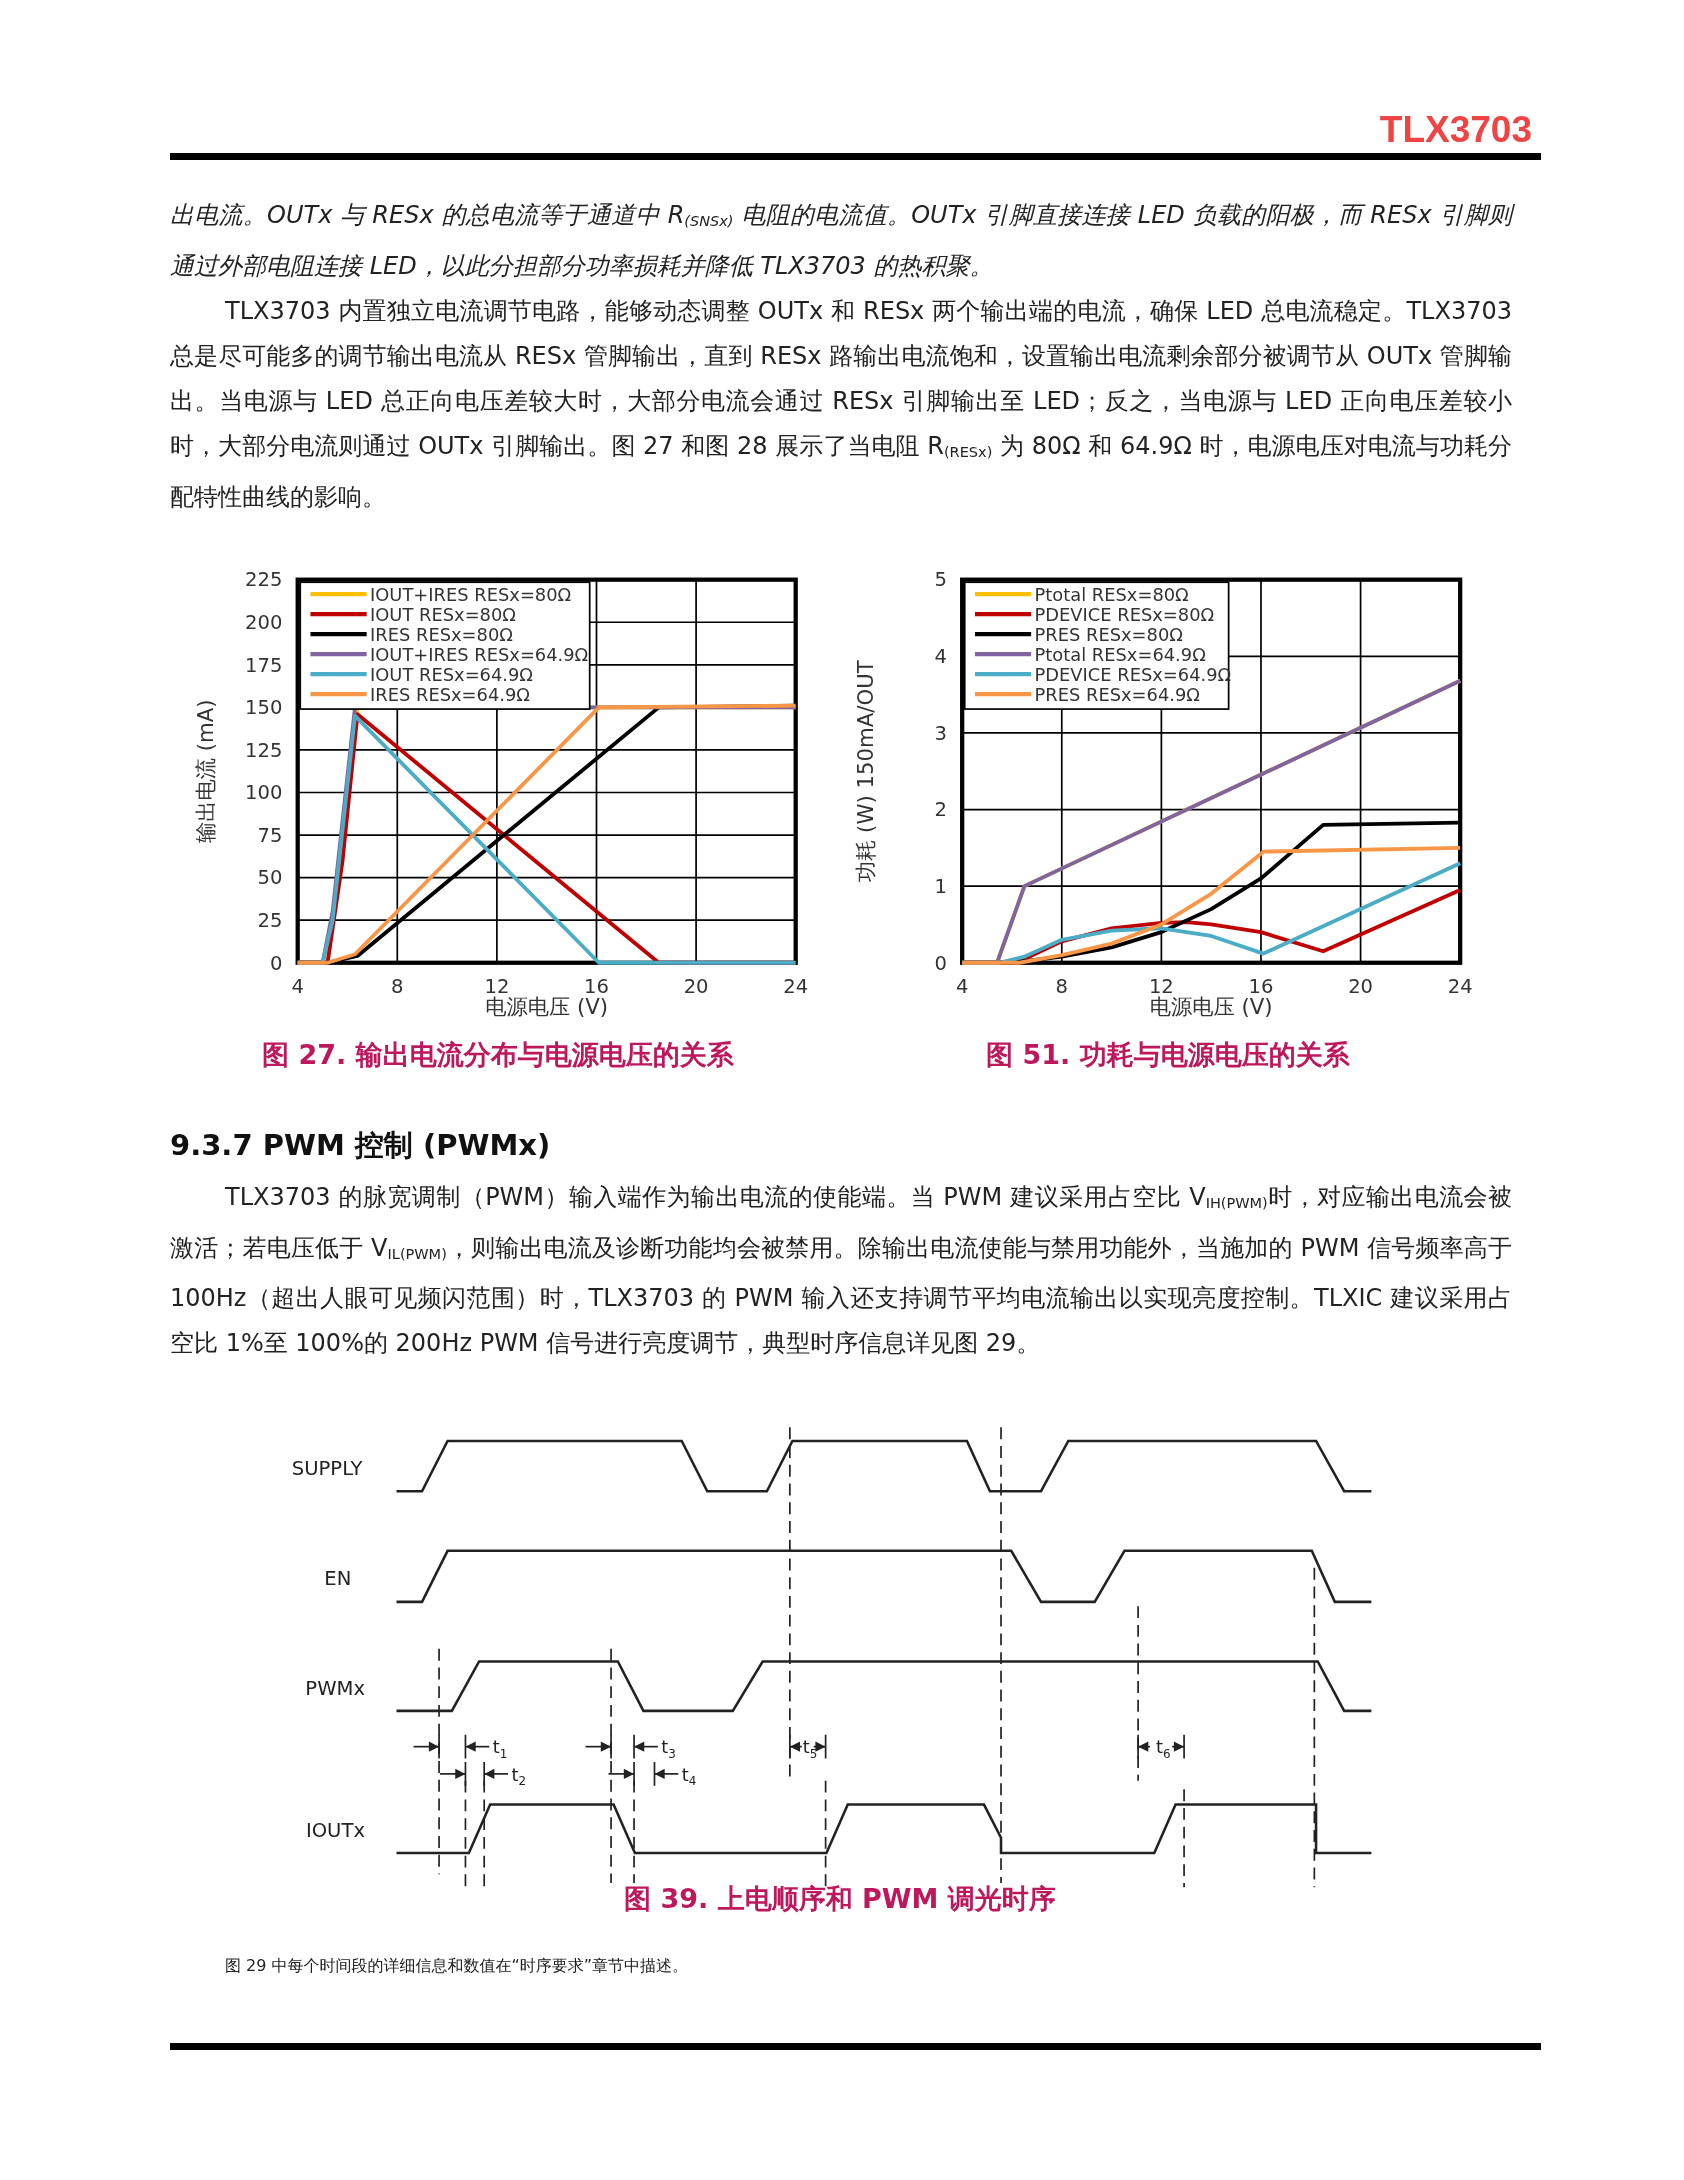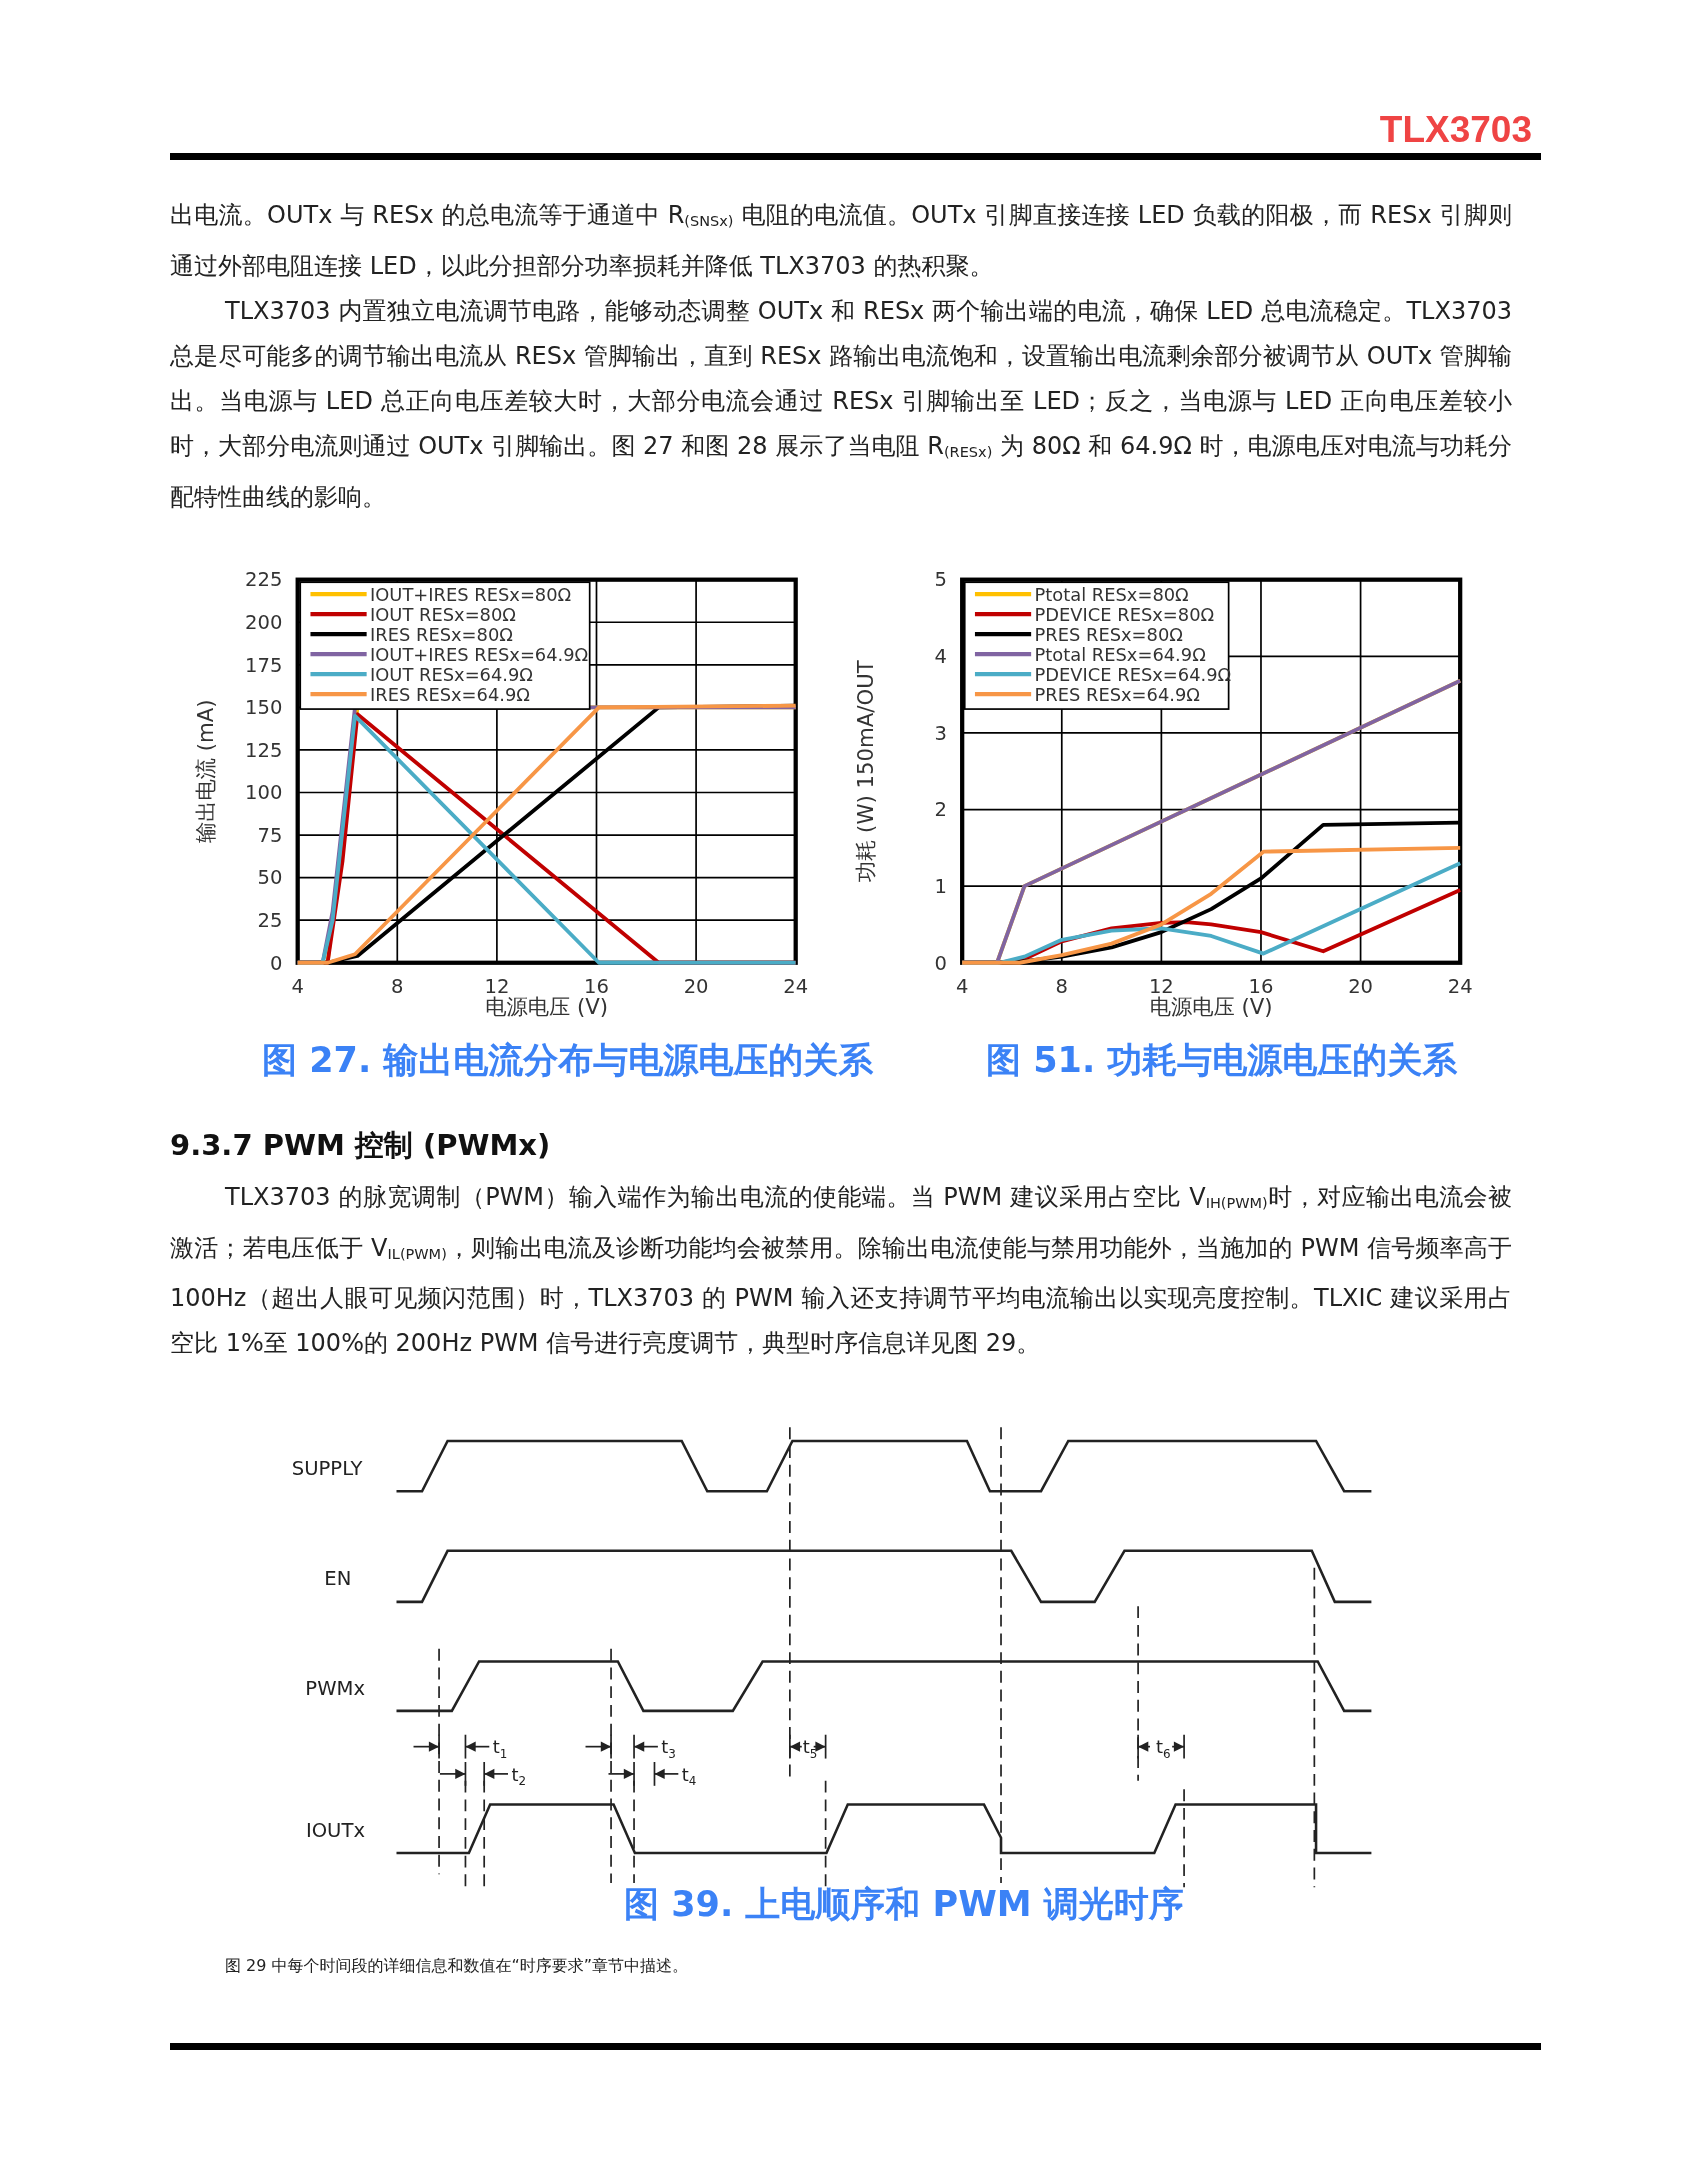--- a/index.html
+++ b/index.html
@@ -5,33 +5,33 @@
   html, body { margin: 0; padding: 0; background: #ffffff; }
   body { width: 1685px; height: 2181px; position: relative; overflow: hidden;
          font-family: "DejaVu Sans", "Liberation Sans", sans-serif; color: #1a1a1a; }
   .abs { position: absolute; }
   .header-title { right: 153px; top: 109px; font-family: "Liberation Sans", sans-serif; font-weight: bold; font-size: 37px; letter-spacing: 0px; color: #ef4444; }
   .rule { left: 170px; width: 1371px; height: 6.8px; background: #000; }
   .para { left: 170px; width: 1342px; font-size: 24px; line-height: 45px; color: #222; text-align: justify; }
   .para .indent { display: inline-block; width: 55px; }
   .para sub { font-size: 14.5px; vertical-align: -2.6px; }
   .section-title { left: 170px; top: 1126px; font-size: 29px; font-weight: bold; color: #111; }
-  .caption { font-size: 35px; font-weight: bold; color: #3b82f6; white-space: nowrap; }
+  .caption { font-size: 27px; font-weight: bold; color: #be185d; white-space: nowrap; }
   .note { left: 225px; top: 1956px; font-size: 16px; color: #222; }
   .footer-page { left: 805px; top: 2053px; font-size: 23px; font-weight: bold; }
   .footer-url { right: 170px; top: 2053px; font-size: 23px; font-weight: bold; }
   svg text { font-family: "DejaVu Sans", "Liberation Sans", sans-serif; }
 </style>
 </head>
 <body>
 
 <div class="abs header-title">TLX3703</div>
 <div class="abs rule" style="top:153px;"></div>
 
-<div class="abs para" style="top:193px;">
+<div class="abs para" style="top:193px;font-style:italic;">
   <span>出电流。OUTx 与 RESx 的总电流等于通道中 R</span><sub>(SNSx)</sub><span> 电阻的电流值。OUTx 引脚直接连接 LED 负载的阳极，而 RESx 引脚则通过外部电阻连接 LED，以此分担部分功率损耗并降低 TLX3703 的热积聚。</span>
 </div>
 
 <div class="abs para" style="top:289px;">
   <span class="indent"></span><span>TLX3703 内置独立电流调节电路，能够动态调整 OUTx 和 RESx 两个输出端的电流，确保 LED 总电流稳定。TLX3703 总是尽可能多的调节输出电流从 RESx 管脚输出，直到 RESx 路输出电流饱和，设置输出电流剩余部分被调节从 OUTx 管脚输出。当电源与 LED 总正向电压差较大时，大部分电流会通过 RESx 引脚输出至 LED；反之，当电源与 LED 正向电压差较小时，大部分电流则通过 OUTx 引脚输出。图 27 和图 28 展示了当电阻 R</span><sub>(RESx)</sub><span> 为 80Ω 和 64.9Ω 时，电源电压对电流与功耗分配特性曲线的影响。</span>
 </div>
 
 <svg class="abs" id="chart1" style="left:170px; top:554px;" width="664" height="477" viewBox="0 0 780 560">
     <line x1="150" x2="150" y1="30" y2="480" stroke="#000" stroke-width="2"></line>
     <text x="150" y="515" text-anchor="middle" font-size="23" fill="#333">4</text>

